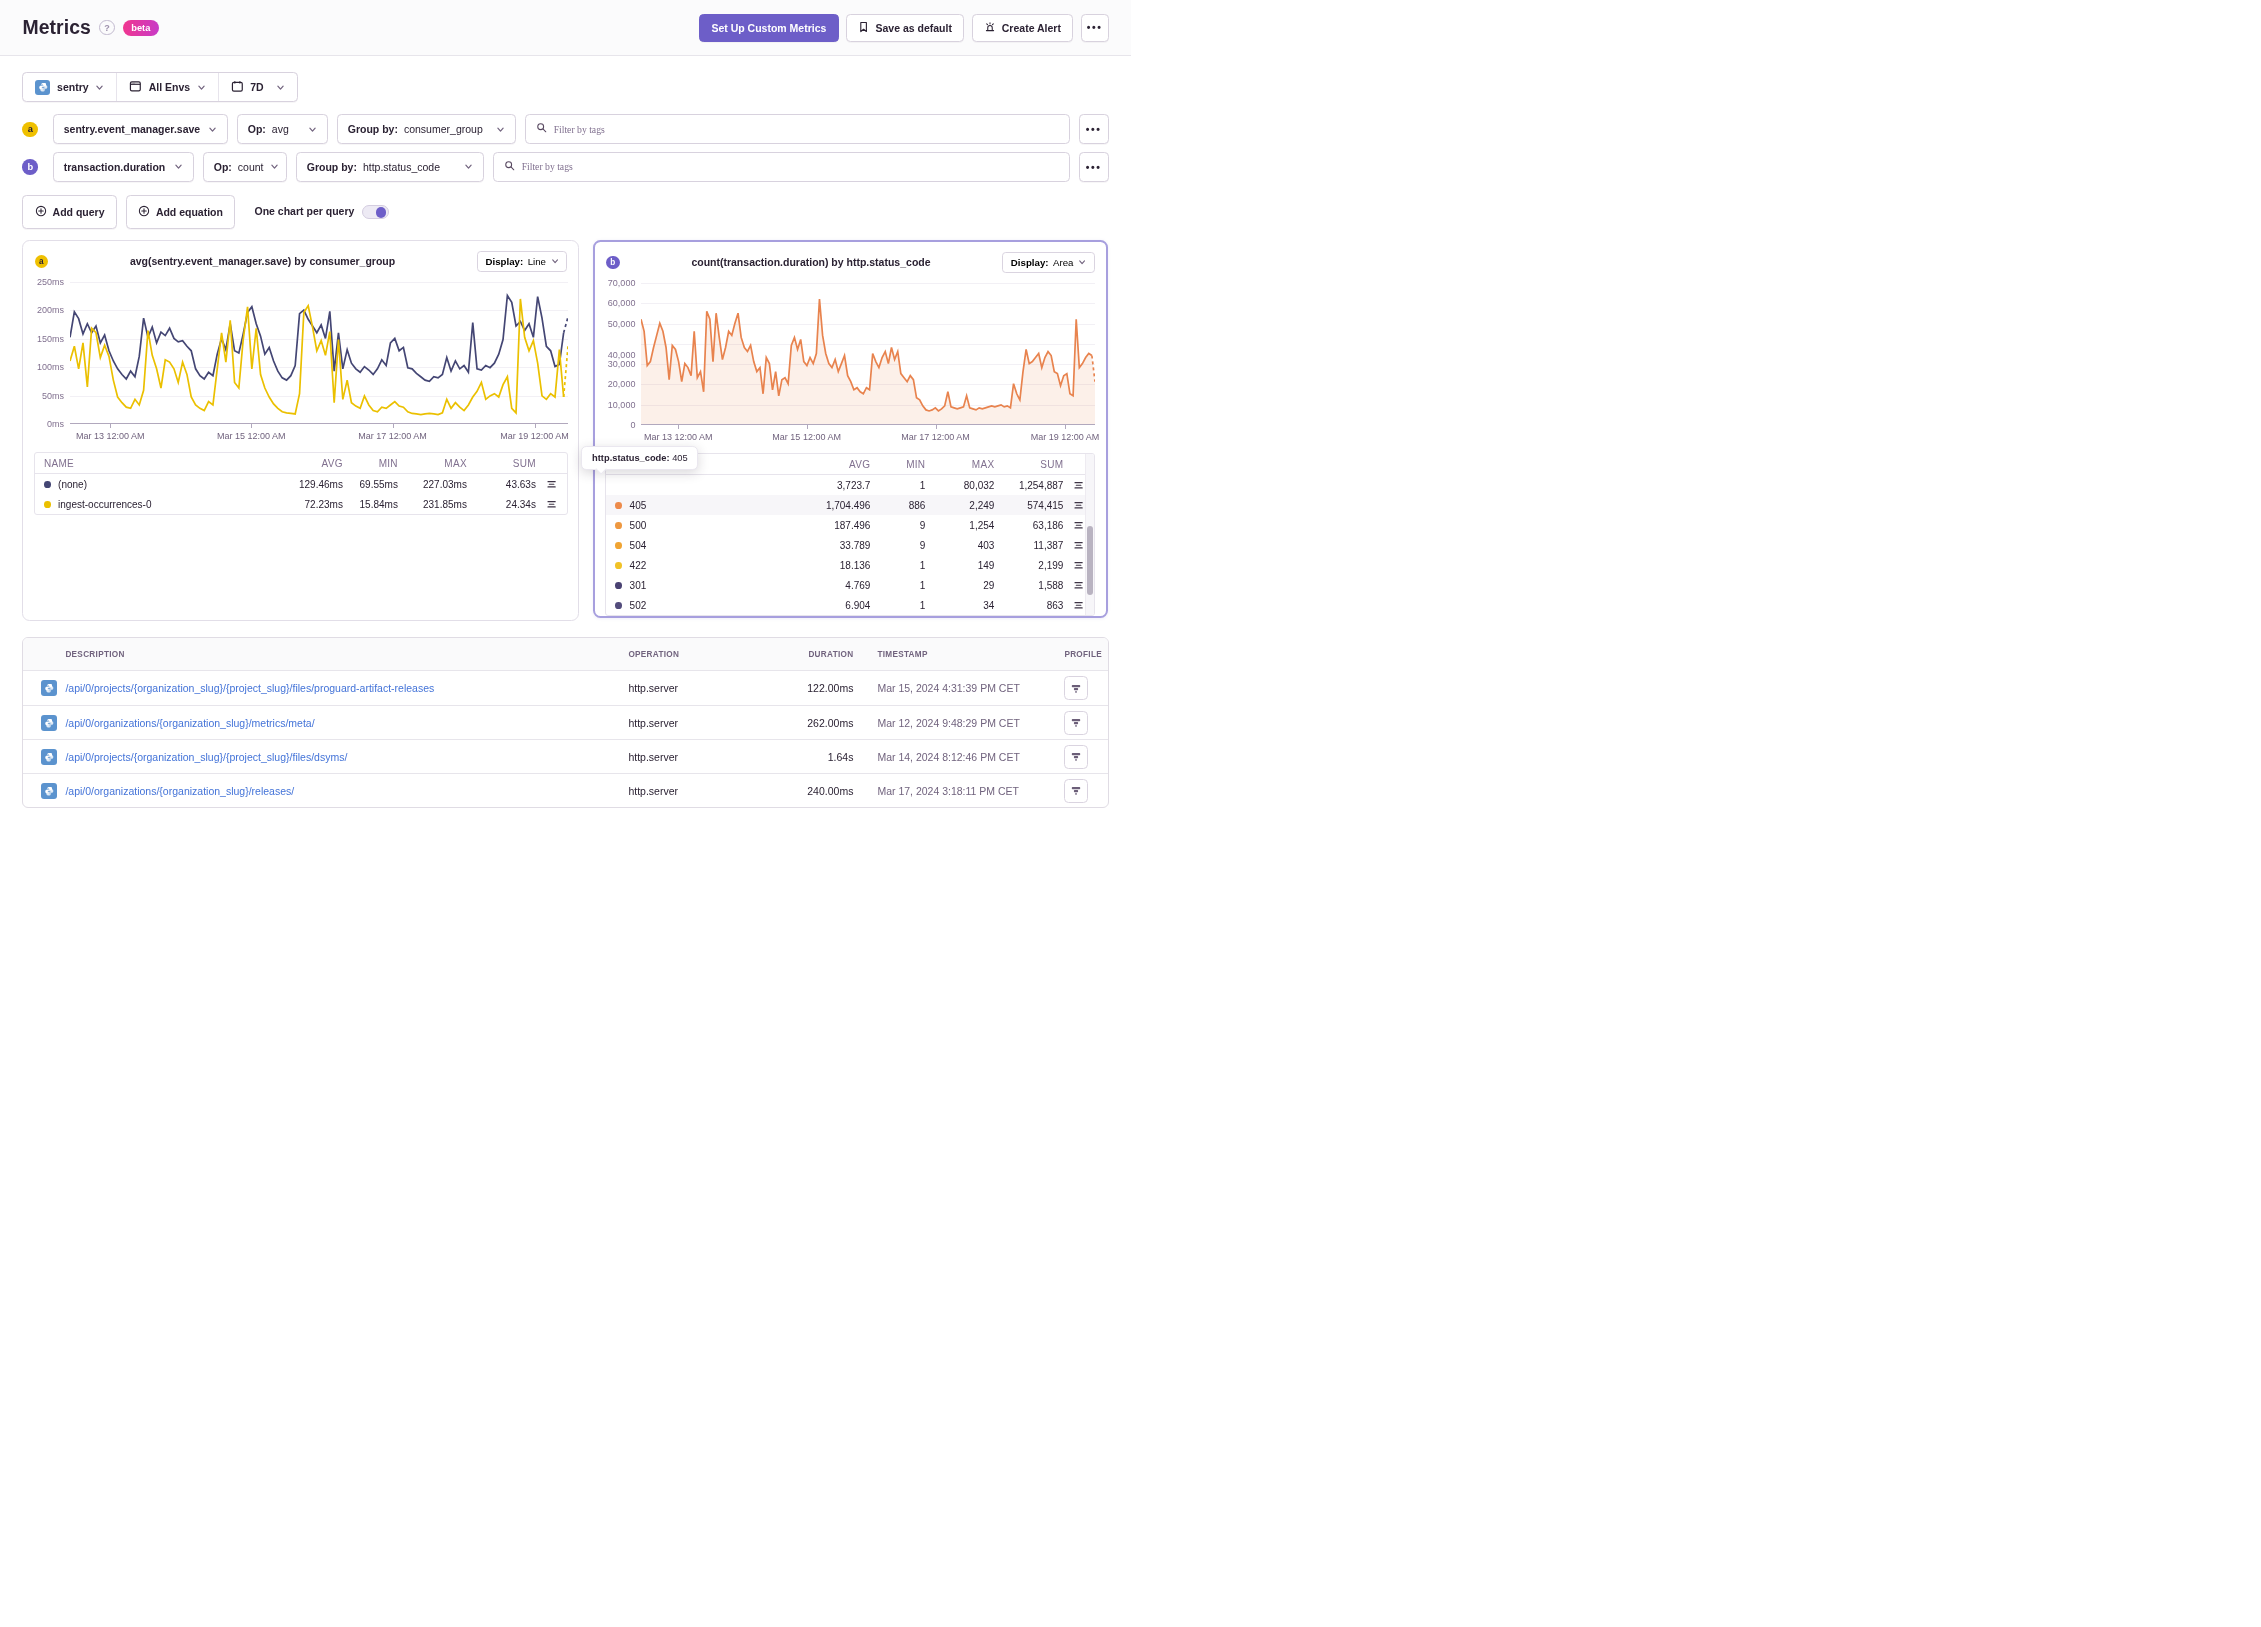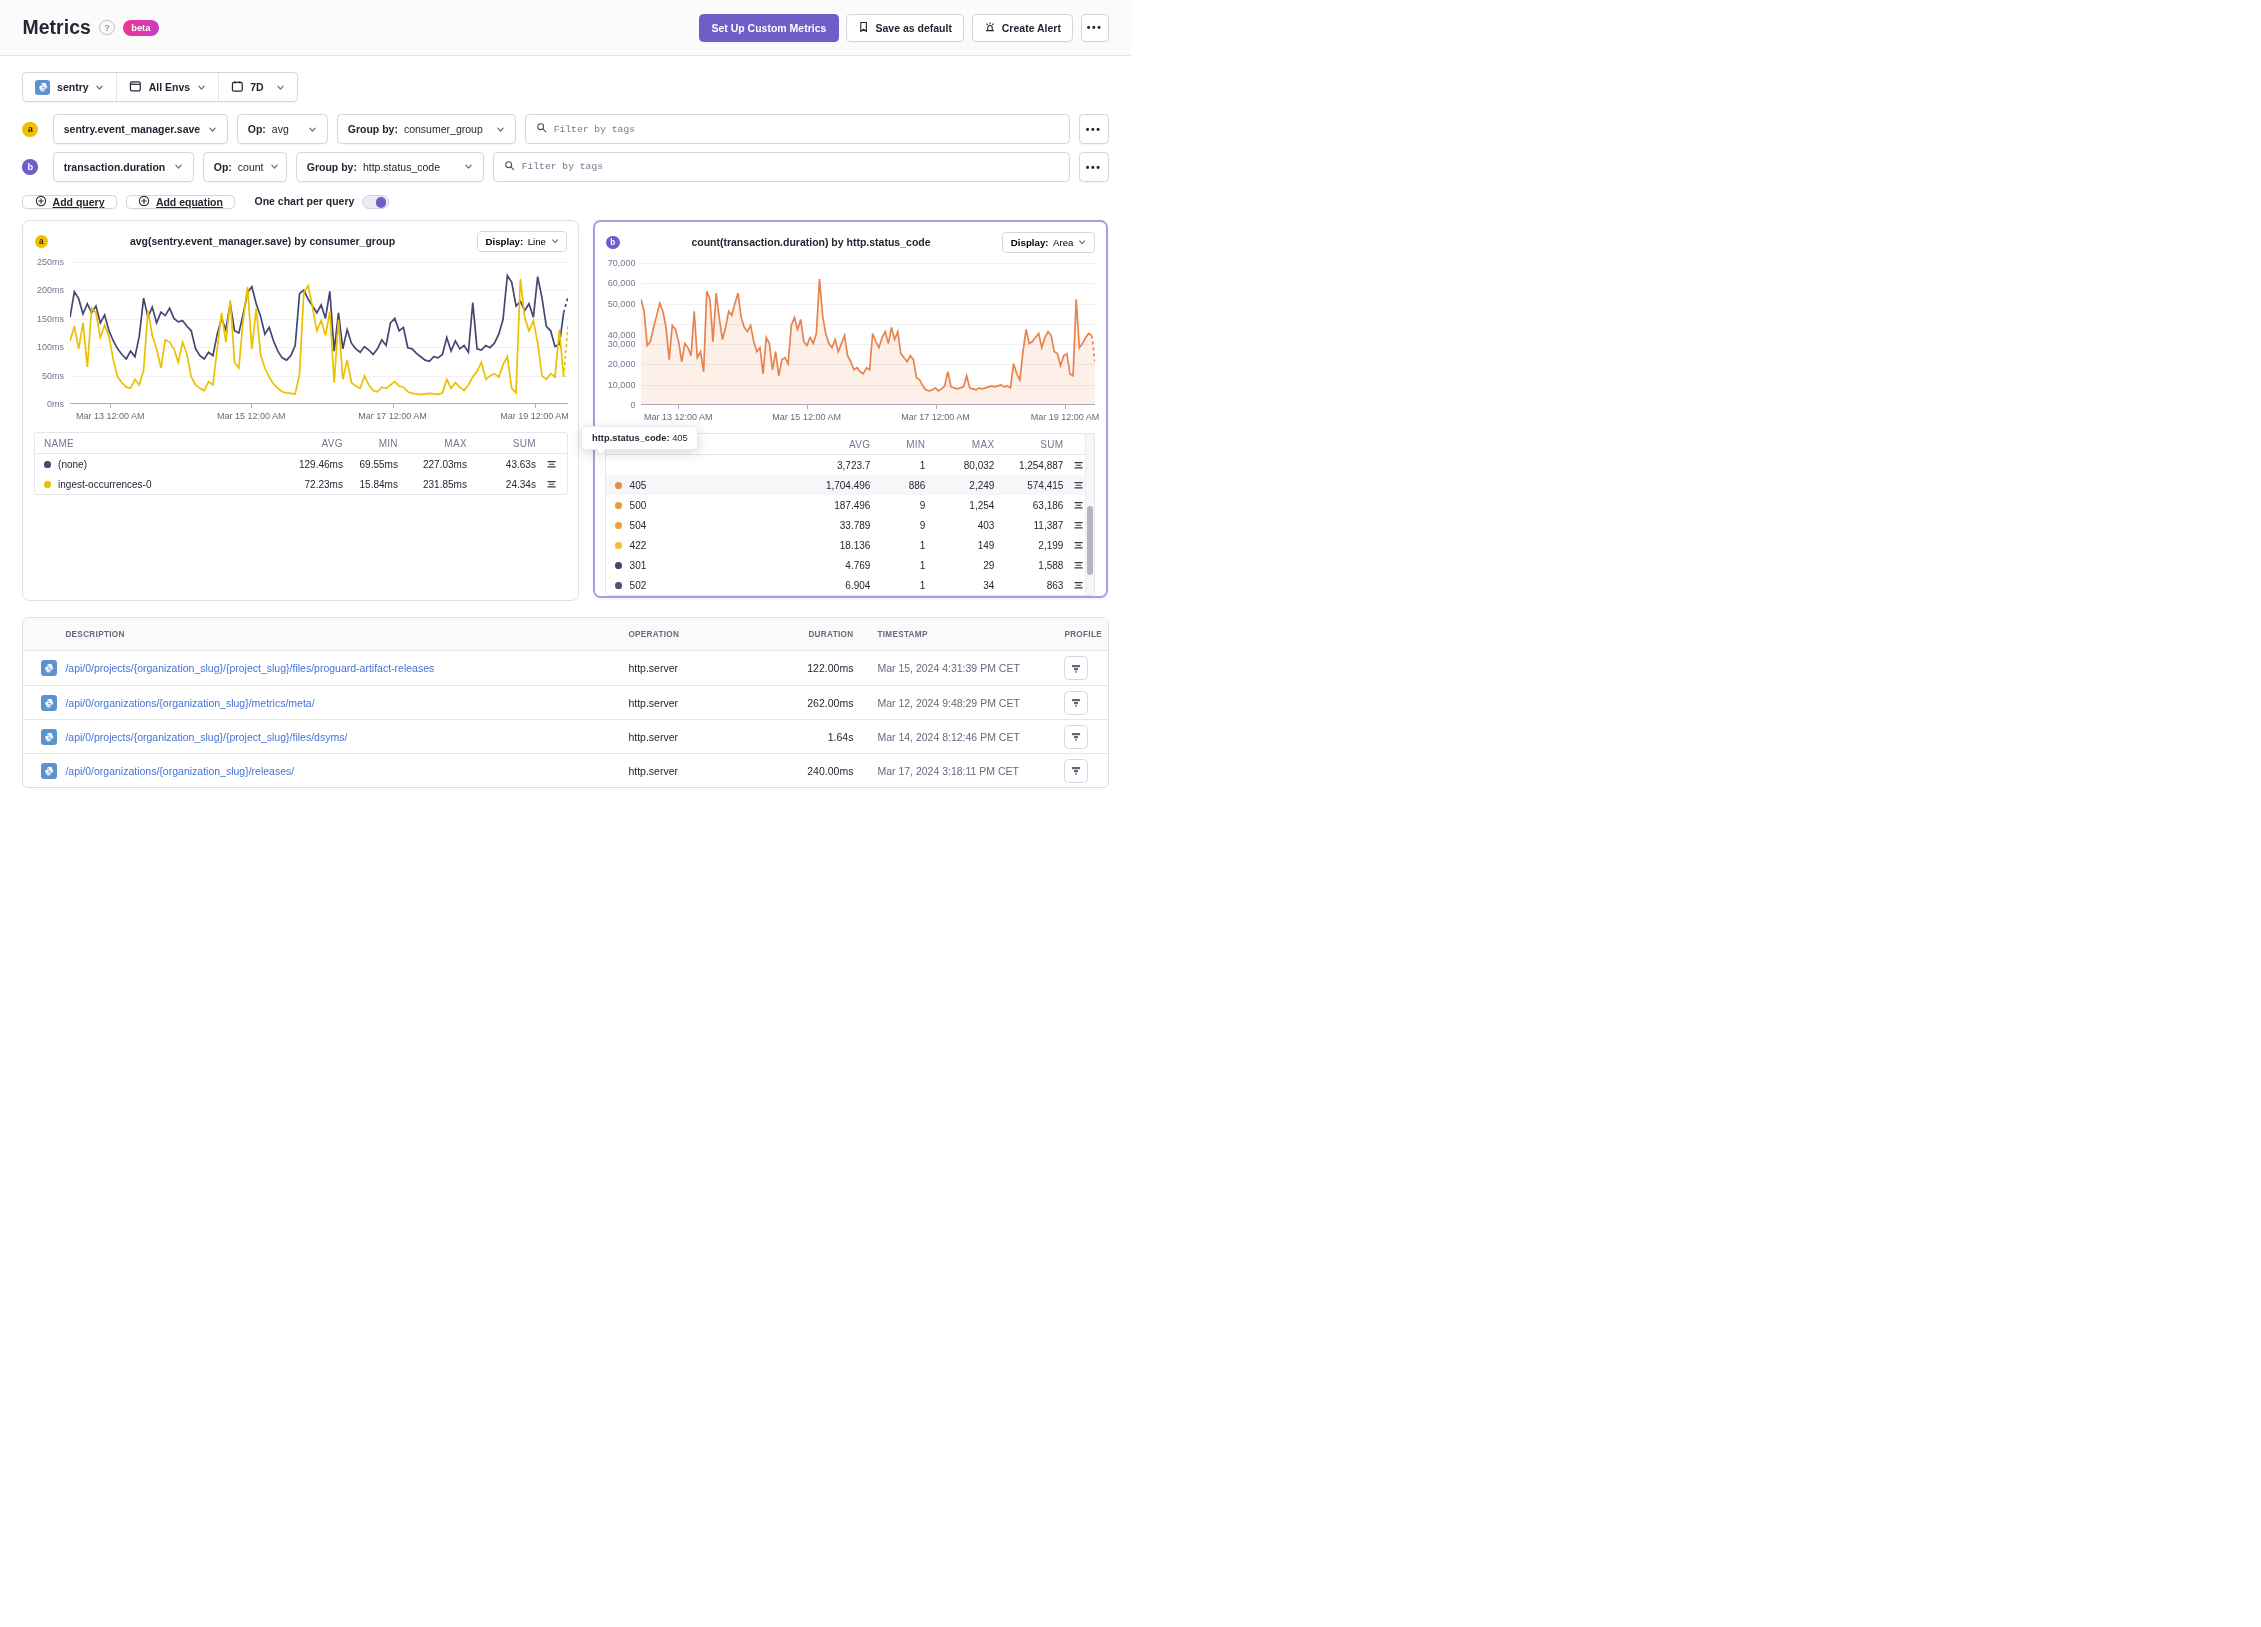--- a/index.html
+++ b/index.html
@@ -40,27 +40,27 @@
     display:flex; align-items:center; justify-content:center; flex:none; margin-right:6px; }
   .q-badge.a { background:#EFC000; color:#2B2233; }
   .q-badge.b { background:#6D5EC8; color:#fff; }
   .q-box { height:30px; background:#fff; border:0.7px solid #D8D2DE; border-radius:4.5px;
     display:flex; align-items:center; gap:6px; padding:0 9.7px; font-size:10.5px; cursor:pointer;
     box-shadow:0 0.7px 0.7px rgba(43,34,51,.04); white-space:nowrap; }
   .q-box b { font-weight:700; }
   .q-box .lbl { font-weight:700; }
   .filter-box { flex:1; height:30px; background:#fff; border:0.7px solid #D8D2DE; border-radius:4.5px;
     display:flex; align-items:center; gap:6.7px; padding:0 9.7px; }
-  .filter-box input { border:none; outline:none; flex:1; font-family:Liberation Mono, monospace;
+  .filter-box input { border:none; outline:none; flex:1; font-family:Liberation Serif, serif;
     font-size:9.7px; color:#2B2233; background:transparent; }
   .filter-box input::placeholder { color:#80708F; }
 
   
   .actions-row { margin-top:13.5px; display:flex; align-items:center; }
-  .btn.small { height:14px; font-size:10.5px;text-decoration:underline; }
+  .btn.small { height:34px; font-size:10.5px; }
   .actions-row .btn + .btn { margin-left:9px; }
   .one-chart { margin-left:19.4px; display:flex; align-items:flex-start; gap:7.5px; font-size:10.5px; font-weight:700; }
   .toggle { width:27px; height:14px; border-radius:7.5px; background:#EDEAF4; border:0.7px solid #D4CDE0;
     position:relative; cursor:pointer; }
   .toggle .knob { position:absolute; right:1.5px; top:1.1px; width:10.5px; height:10.5px; border-radius:50%;
     background:#6D5EC8; }
 
   
   .charts-row { margin-top:10.5px; display:flex; gap:13.5px; position:relative; align-items:flex-start; }
   .panel { background:#fff; border:0.7px solid #E2DEE8; border-radius:7.5px; width:557px; height:381px;

